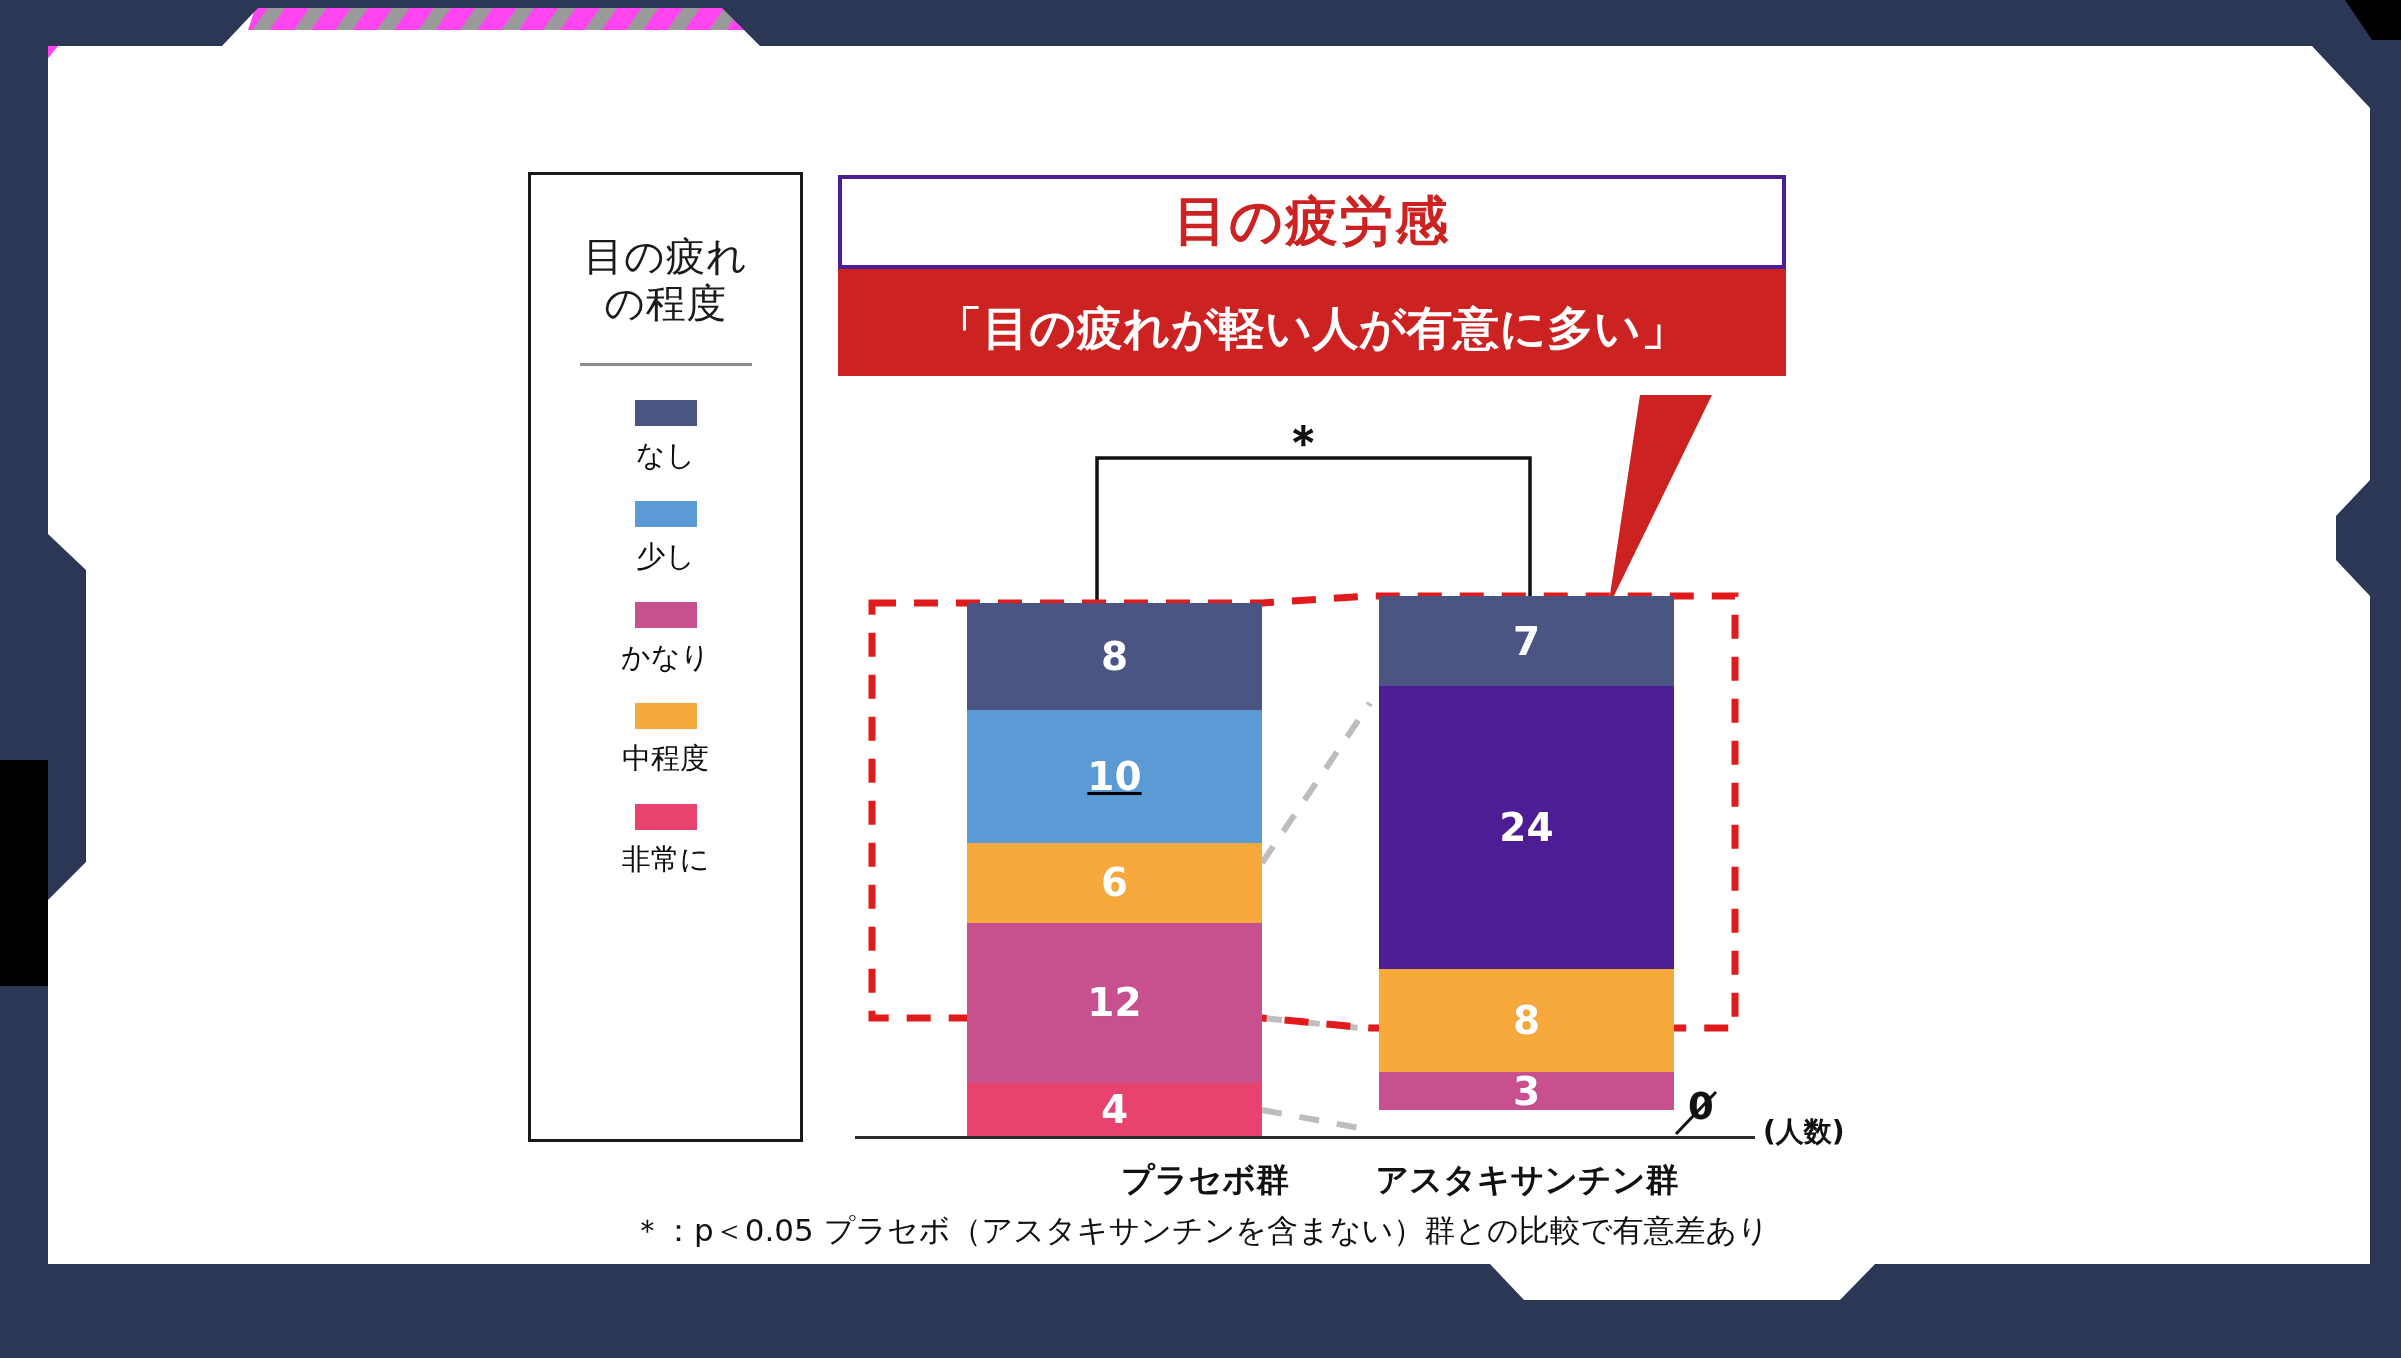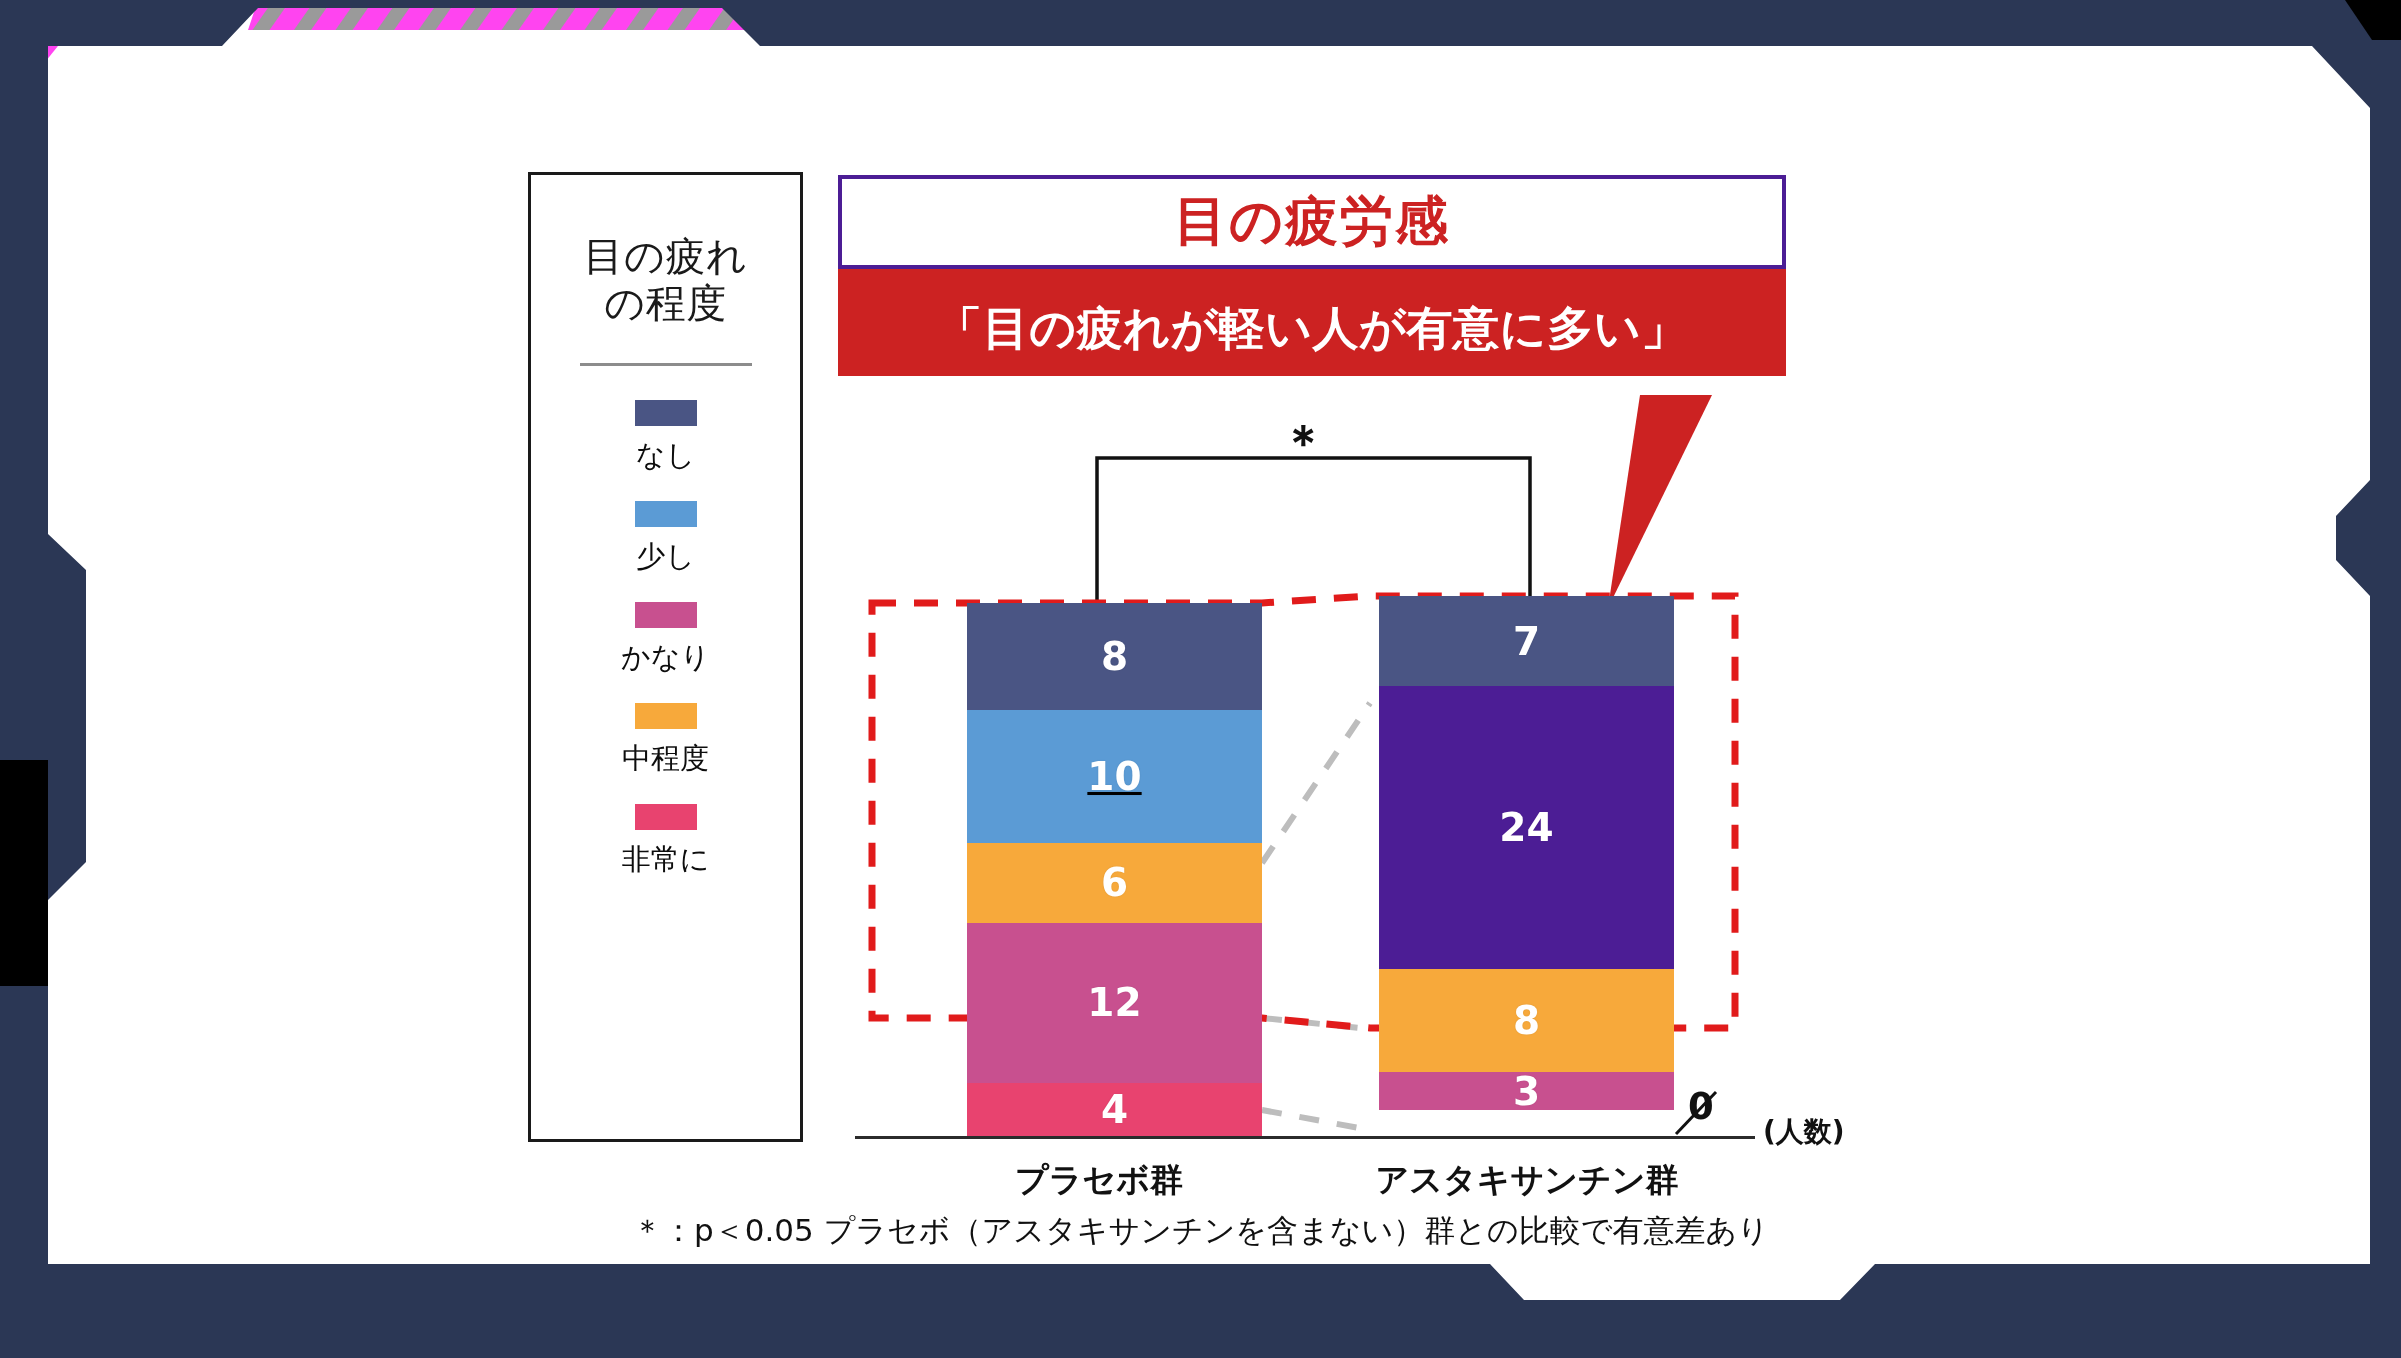--- a/index.html
+++ b/index.html
@@ -226,19 +226,19 @@
       </div>
     </div>
 
     <svg style="position:absolute;left:0;top:0;width:2401px;height:1358px;" viewBox="0 0 2401 1358">
       <line x1="1676" y1="1134" x2="1716" y2="1092" stroke="#111" stroke-width="3"></line>
     </svg>
     <div class="zero-label">0</div>
 
     <div class="unit-label">(人数)</div>
 
-    <div class="cat-label" style="left:889px; top:1158px;">プラセボ群</div>
+    <div class="cat-label" style="left:869px; top:1158px;text-align:right;">プラセボ群</div>
     <div class="cat-label" style="left:1317px; top:1158px;">アスタキサンチン群</div>
   </div>
 
   <div class="footnote">＊：p＜0.05 プラセボ（アスタキサンチンを含まない）群との比較で有意差あり</div>
 
 </div>
 
 </body></html>

